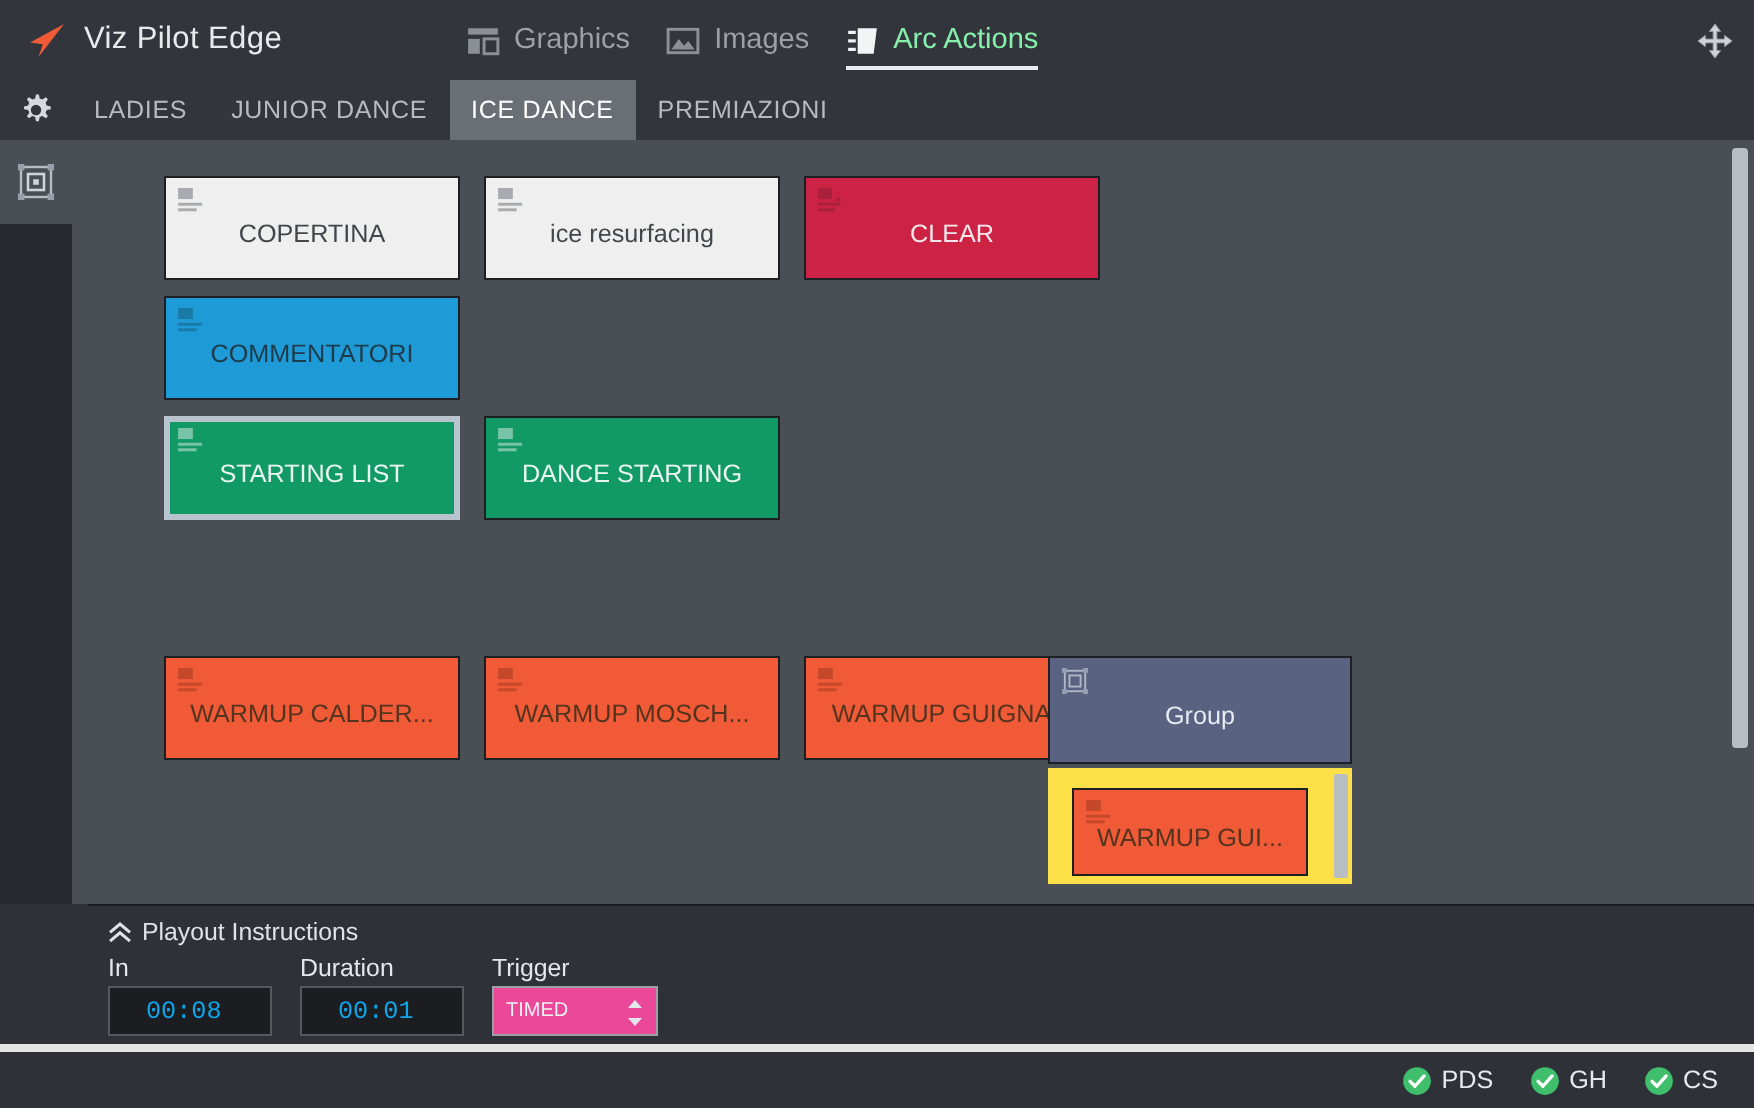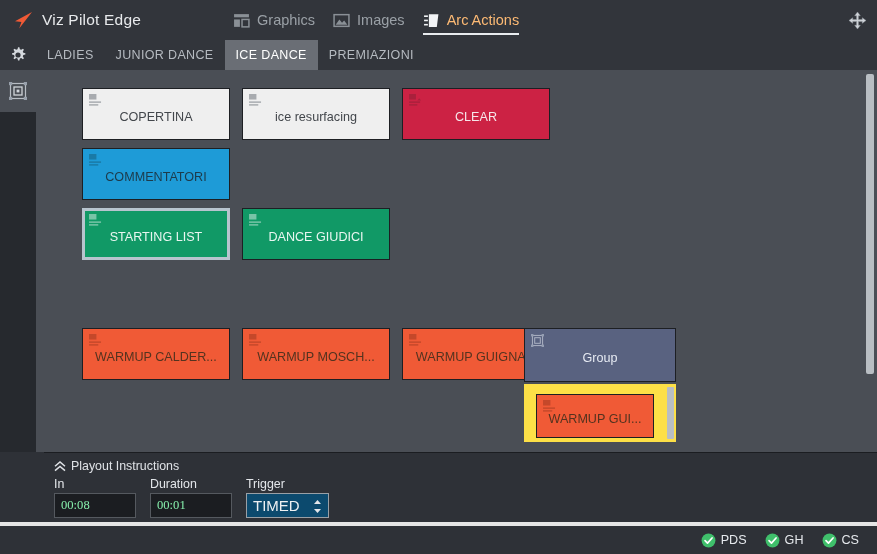--- a/index.html
+++ b/index.html
@@ -20,21 +20,21 @@
   .brand-logo { width: 22px; height: 22px; margin-right: 8px; flex: 0 0 auto; }
   .brand-name { color: #e8eaec; font-size: 15.5px; letter-spacing: .2px; }
 
   .navgroup { display: flex; align-items: center; margin-left: 92px; height: 40px; }
   .navitem {
     display: flex; align-items: center; height: 40px;
     margin-right: 18px; position: relative; cursor: pointer;
   }
   .navitem .nicon { width: 17px; height: 17px; margin-right: 7px; flex: 0 0 auto; }
   .navitem .nlabel { color: #9aa0a6; font-size: 14.5px; }
-  .navitem.active .nlabel { color: #fdba74; }
+  .navitem.active .nlabel { color: #86efac; }
   .navitem.active::after {
     content: ""; position: absolute; left: 0; right: 0; bottom: 5px;
     height: 2px; background: #e9ecef;
   }
   .movebtn {
     position: absolute; right: 10px; top: 11px; width: 19px; height: 19px; cursor: move;
   }
 
   
   .rail {
@@ -122,27 +122,27 @@
     background: #2e3137; border-top: 1px solid #1b1d21; margin-left: 44px;
   }
   .playout-head { display: flex; align-items: center; margin: 6px 0 0 10px; }
   .playout-head .chev { width: 12px; height: 11px; margin-right: 5px; }
   .playout-head .ptitle { color: #dfe2e6; font-size: 12.4px; }
   .fields { display: flex; align-items: flex-start; margin: 4px 0 0 10px; }
   .field { margin-right: 14px; }
   .field .flabel { color: #e3e6ea; font-size: 12.4px; margin-bottom: 2px; display: block; }
   .field input {
     width: 82px; height: 25px; background: #1b1d21; border: 1px solid #55595f;
-    color: #86efac; font-size: 12.6px; font-family: Liberation Serif, serif;
-    padding: 0 6px; outline: none;
+    color: #0ea5e9; font-size: 12.6px; font-family: Liberation Mono, monospace;
+    padding: 0 18px; outline: none;
   }
   .selwrap { position: relative; }
   .selwrap .fakesel {
-    width: 83px; height: 25px; background: #0c4a6e; border: 1px solid #9aa0a6;
-    color: #eef0f2; font-size: 15px; display: flex; align-items: center; padding: 0 6px;
+    width: 83px; height: 25px; background: #ec4899; border: 1px solid #9aa0a6;
+    color: #eef0f2; font-size: 10px; display: flex; align-items: center; padding: 0 6px;
     cursor: pointer;
   }
   .selwrap .spin { position: absolute; right: 7px; top: 5px; width: 9px; height: 15px; }
 
   
   .statusbar {
     position: absolute; left: 0; top: 522px; width: 877px; height: 32px;
     background: #2e3137; border-top: 4px solid #e5e5e5;
     display: flex; align-items: center; justify-content: flex-end;
   }
@@ -278,21 +278,21 @@
         </svg>
         <span class="ctitle">STARTING LIST</span>
       </div>
 
       <div class="card green" style="left:206px;top:138px;width:148px;height:52px;">
         <svg class="cicon" viewBox="0 0 14 13">
           <rect x="0" y="0" width="8" height="6" fill="#cfe8de"></rect>
           <rect x="0" y="8" width="13" height="1.6" fill="#cfe8de"></rect>
           <rect x="0" y="11" width="10" height="1.6" fill="#cfe8de"></rect>
         </svg>
-        <span class="ctitle">DANCE GIUDICI</span>
+        <span class="ctitle">DANCE STARTING</span>
       </div>
 
       <div class="card orange" style="left:46px;top:258px;width:148px;height:52px;">
         <svg class="cicon" viewBox="0 0 14 13">
           <rect x="0" y="0" width="8" height="6" fill="#a33a21"></rect>
           <rect x="0" y="8" width="13" height="1.6" fill="#a33a21"></rect>
           <rect x="0" y="11" width="10" height="1.6" fill="#a33a21"></rect>
         </svg>
         <span class="ctitle">WARMUP CALDER...</span>
       </div>

